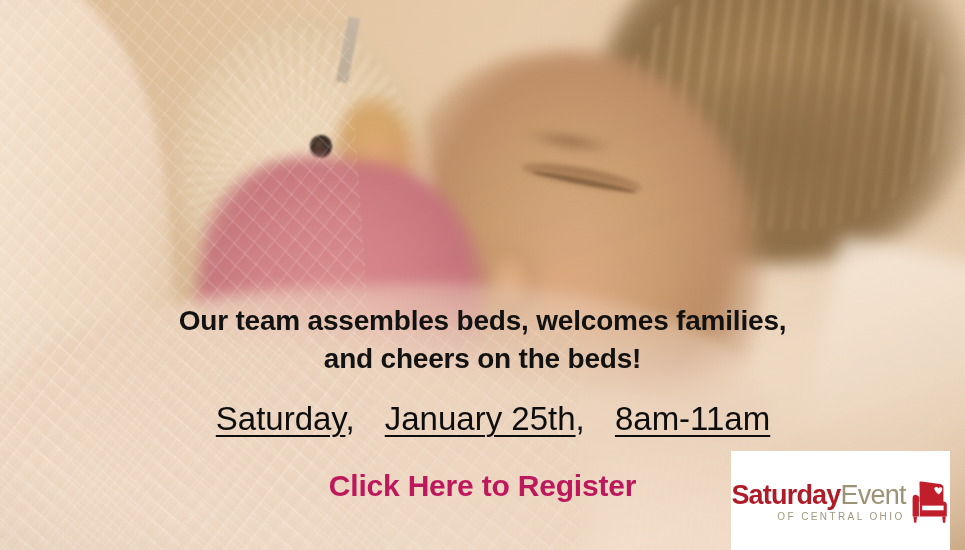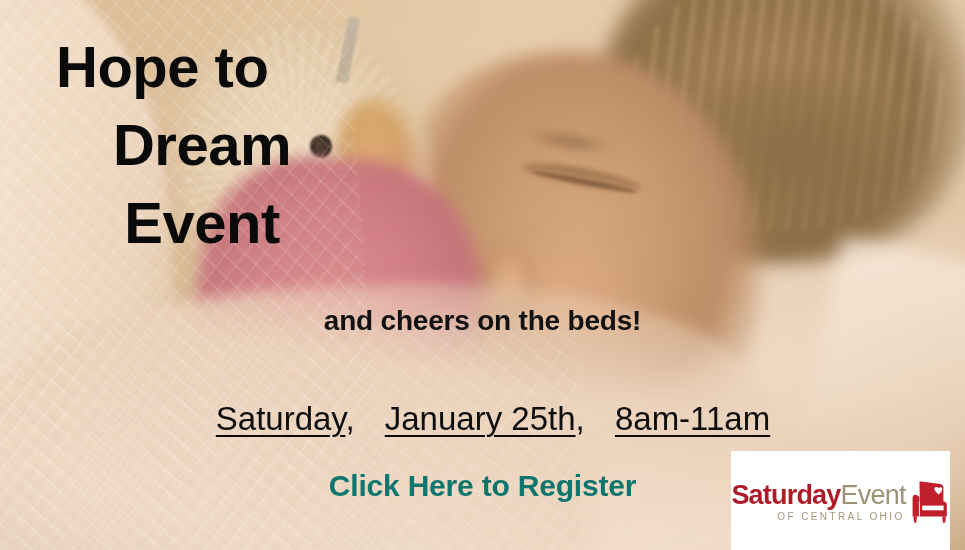--- a/index.html
+++ b/index.html
@@ -383,21 +383,21 @@
     margin-left: 21px;
   }
   .datetime .dt-sep { text-decoration: none; }
 
   .cta {
     position: absolute;
     left: 0;
     right: 0;
     top: 466px;
     text-align: center;
-    color: #0f766e;
+    color: #be185d;
     font-family: "Liberation Sans", sans-serif;
     font-weight: bold;
     font-size: 30px;
     line-height: 40px;
     letter-spacing: -0.2px;
     cursor: pointer;
   }
 
   
   .logo-box {
@@ -495,27 +495,23 @@
     <div class="ph-fold-a"></div>
     <div class="ph-fold-b"></div>
 
     <div class="ph-grade"></div>
     <div class="ph-vig"></div>
     <div class="ph-grain"></div>
   </div>
 
   <div class="content">
 
-    <div class="headline">
-      <span class="hl-line hl-1">Hope to</span>
-      <span class="hl-line hl-2">Dream</span>
-      <span class="hl-line hl-3">Event</span>
-    </div>
 
     <div class="tagline">
+      <span>Our team assembles beds, welcomes families,</span>
       <span>and cheers on the beds!</span>
     </div>
 
     <div class="datetime">
       <span class="dt-seg">Saturday</span><span class="dt-sep">, </span><span class="dt-seg">January 25th</span><span class="dt-sep">, </span><span class="dt-seg">8am-11am</span>
     </div>
 
     <div class="cta">Click Here to Register</div>
 
     <div class="logo-box">

